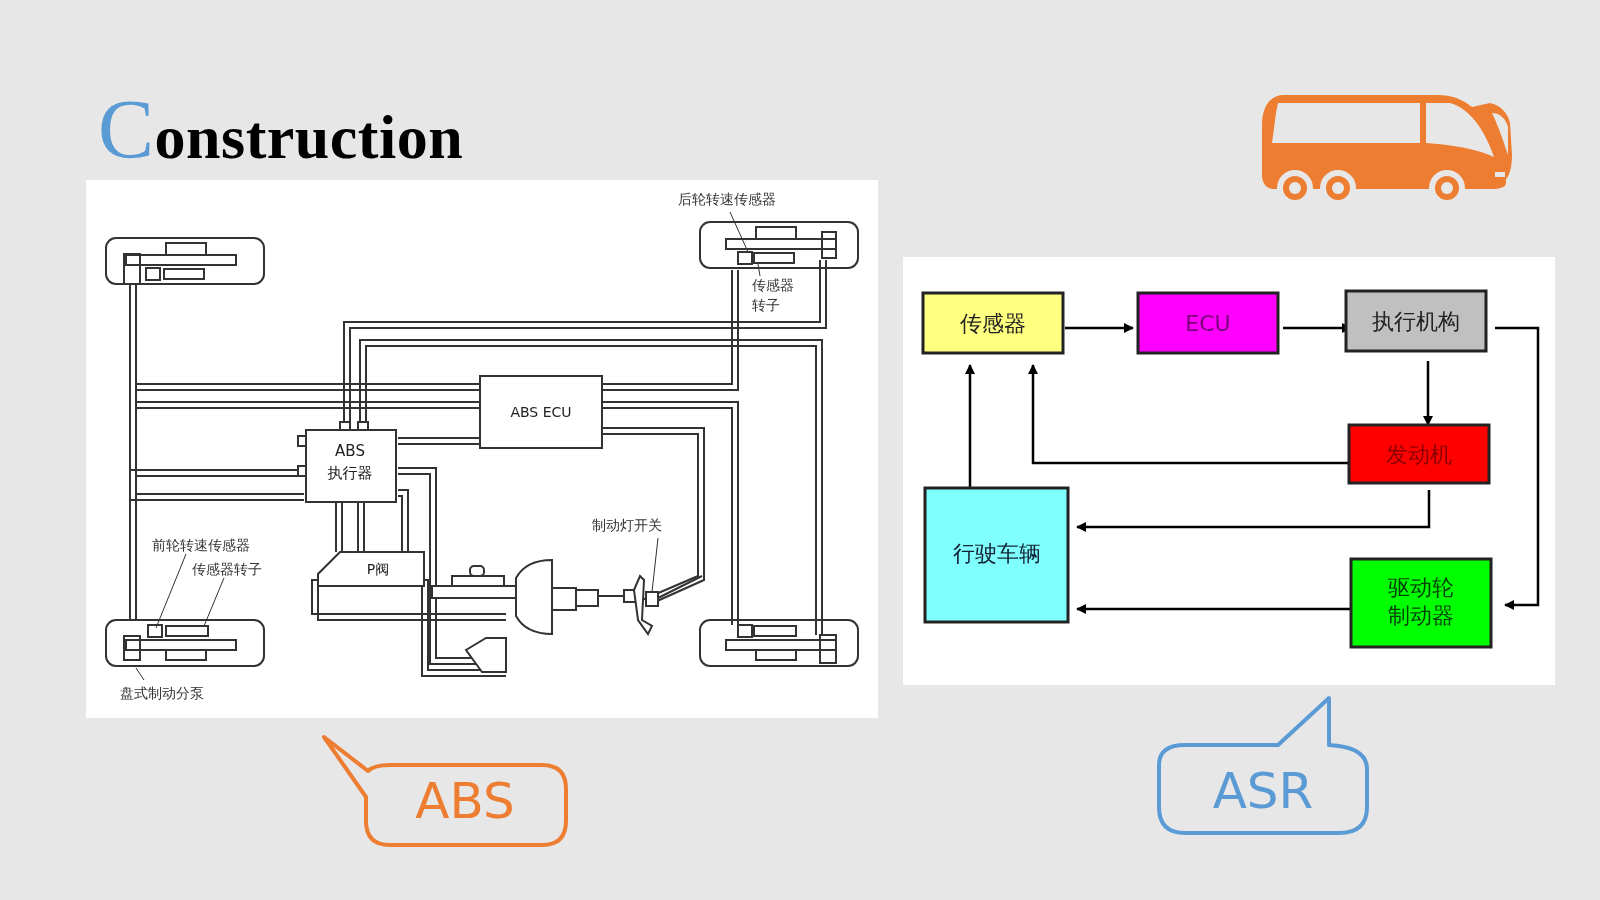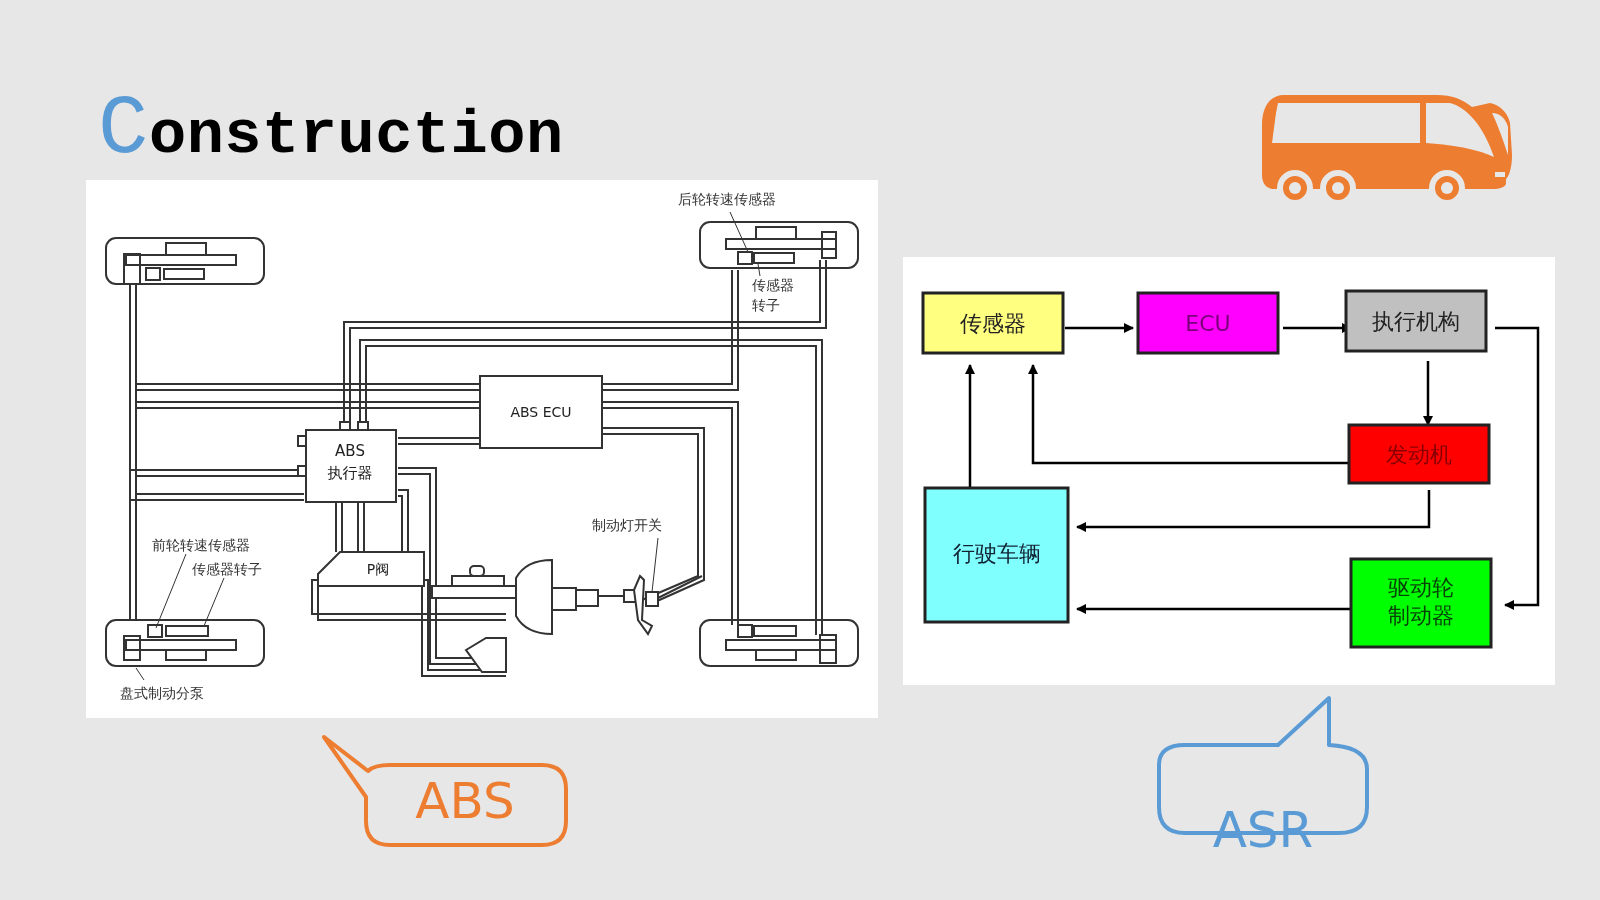--- a/index.html
+++ b/index.html
@@ -3,39 +3,39 @@
 <meta charset="utf-8">
 <style>
   html, body { margin: 0; padding: 0; }
   body {
     width: 1600px; height: 900px; position: relative; overflow: hidden;
     background: #e7e7e7;
     font-family: "DejaVu Sans", sans-serif;
   }
   .title {
     position: absolute; left: 98px; top: 88px;
-    font-family: Liberation Mono, monospace;
+    font-family: Liberation Serif, serif;
     font-weight: bold; font-size: 62px; line-height: 1; color: #000;
     letter-spacing: 0.5px;
     text-align: center;
   }
   .title .cap { color: #5b9bd5; font-size: 84px; font-weight: normal; }
   .bus { position: absolute; left: 1262px; top: 95px; width: 252px; height: 110px; }
   .abs-panel { position: absolute; left: 86px; top: 180px; width: 792px; height: 538px; background: #fff; }
   .asr-panel { position: absolute; left: 903px; top: 257px; width: 652px; height: 428px; background: #fff; }
   svg text { font-family: "DejaVu Sans", sans-serif; }
   .bubble { position: absolute; }
   .bubble-text {
     position: absolute; font-family: "DejaVu Sans", sans-serif; font-size: 50px;
     line-height: 1; text-align: center;
   }
   .abs-bubble { left: 320px; top: 733px; width: 252px; height: 118px; }
   .abs-bubble .bubble-text { left: 45px; top: 43px; width: 200px; color: #ed7d31; }
   .asr-bubble { left: 1155px; top: 693px; width: 216px; height: 146px; }
-  .asr-bubble .bubble-text { left: 0px; top: 73px; width: 216px; color: #5b9bd5; margin-top: 39px; }
+  .asr-bubble .bubble-text { left: 0px; top: 73px; width: 216px; color: #5b9bd5; }
 </style>
 </head>
 <body>
 
 <div class="title"><span class="cap">C</span><span>onstruction</span></div>
 
 <svg class="bus" viewBox="0 0 252 110">
   <g fill="#ed7d31">
     <path d="M22 0 H175 C190 0 200 4 210 12 L228 8 C238 10 246 18 248 28 L250 60 C250 70 248 80 244 84 L244 88 C244 92 238 94 230 94 H12 C4 94 0 88 0 80 V30 C0 12 8 0 22 0 Z"></path>
   </g>

